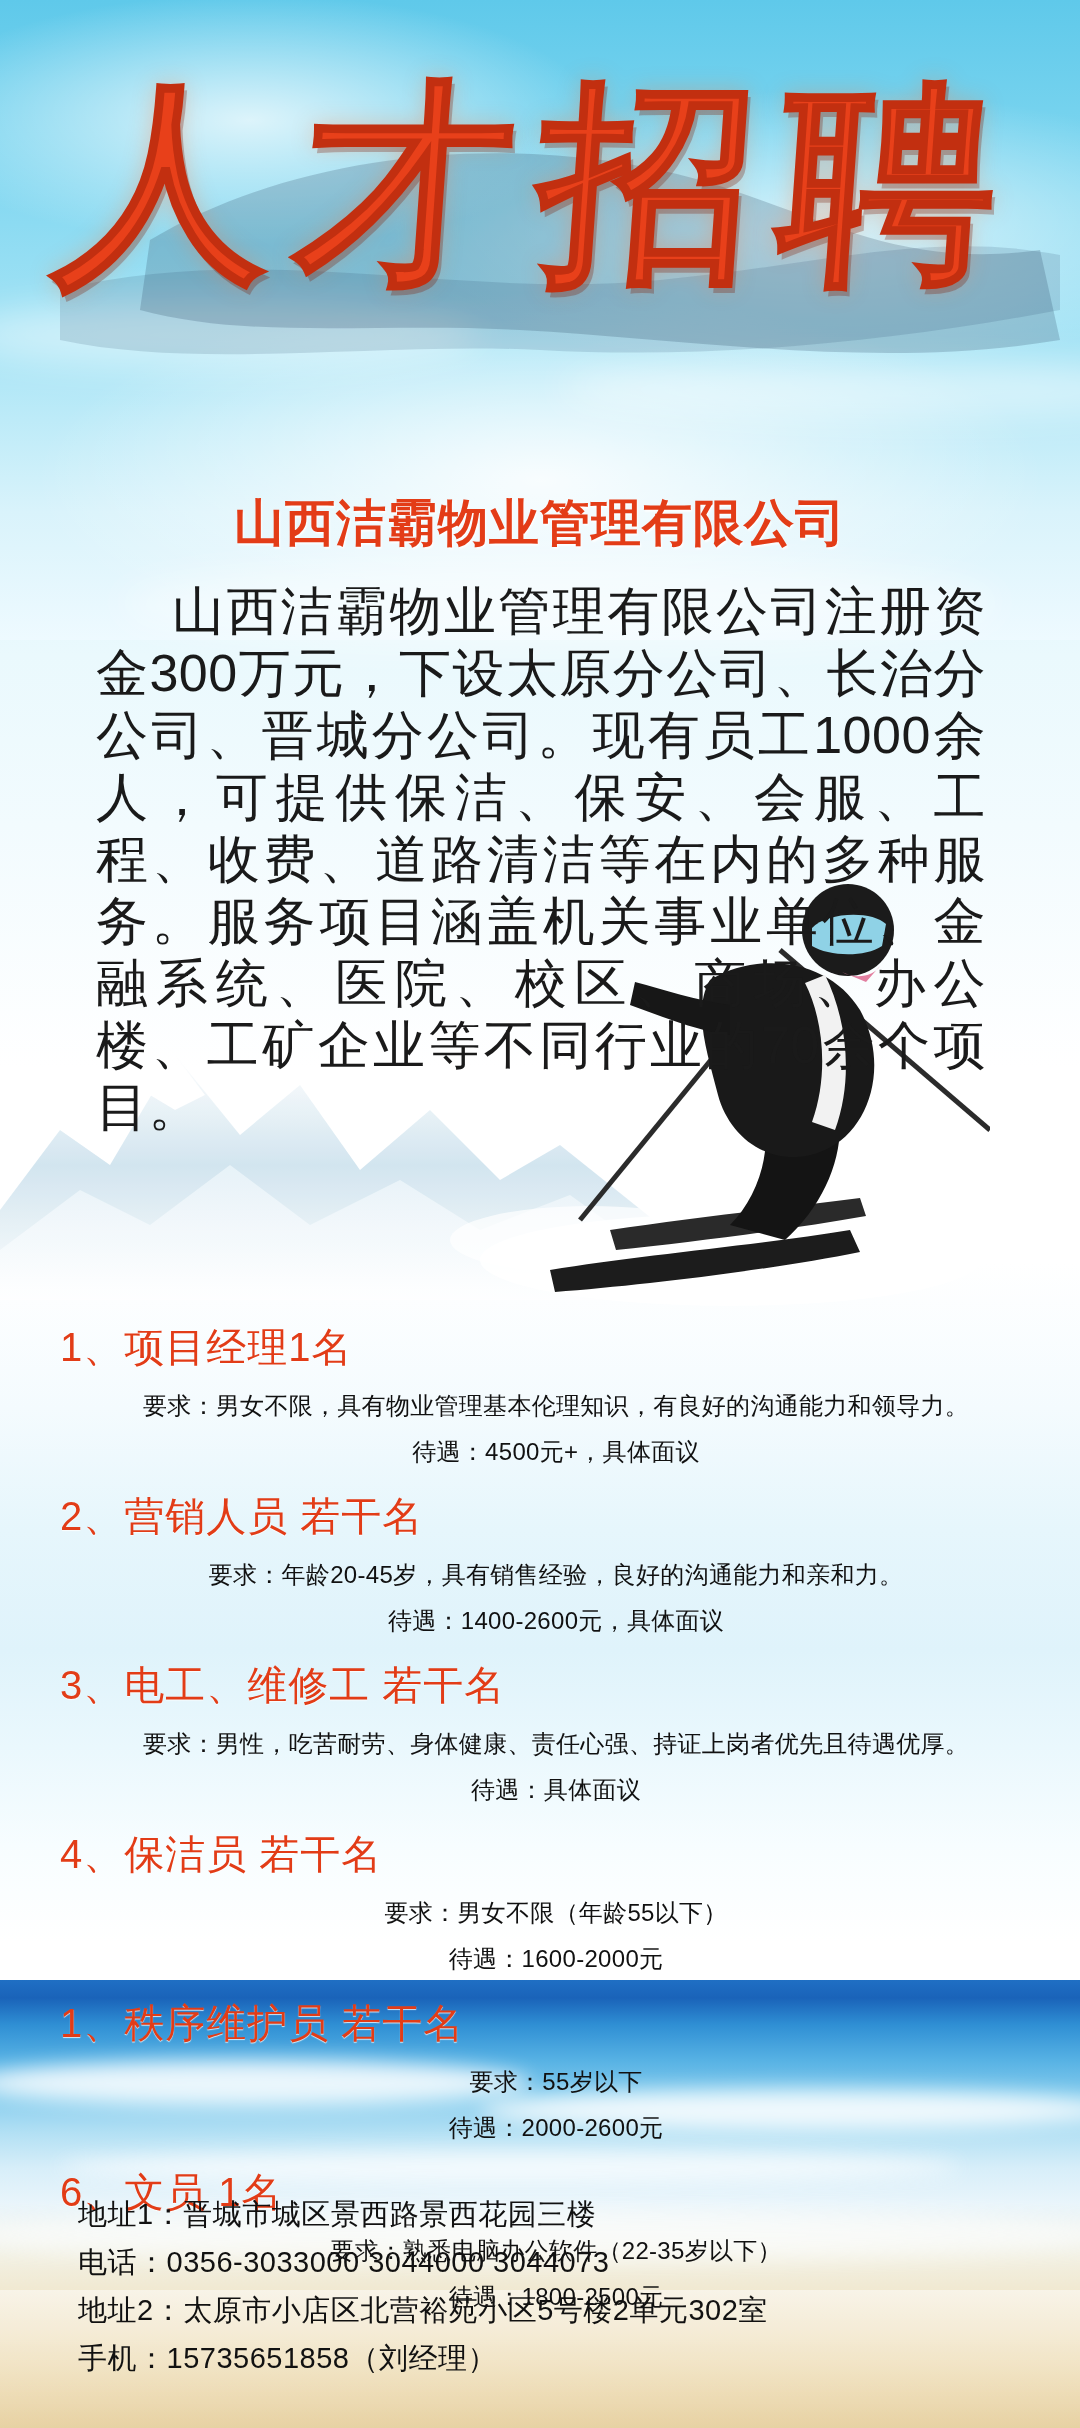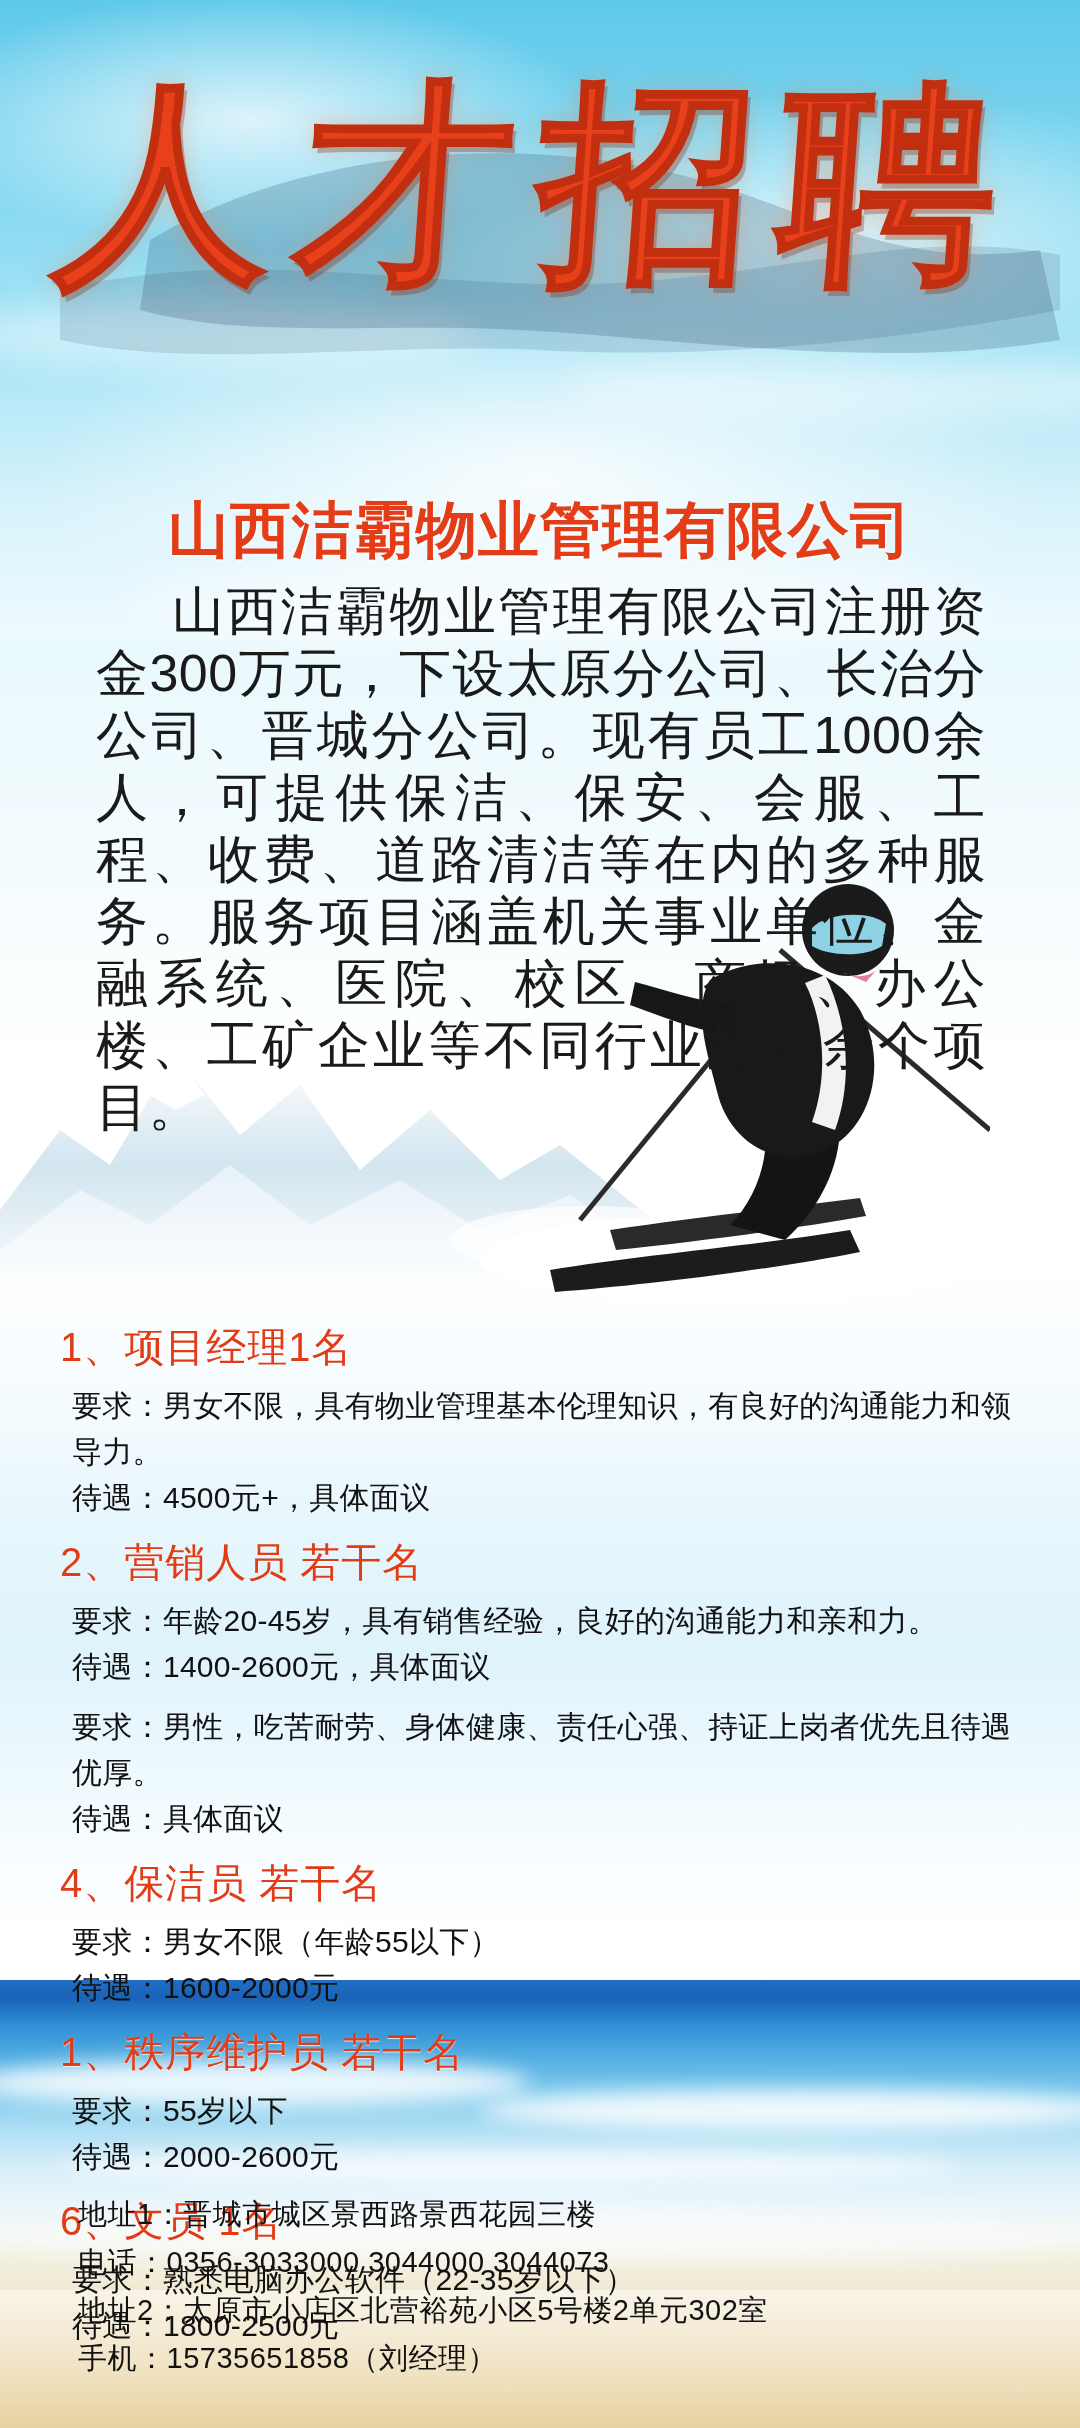--- a/index.html
+++ b/index.html
@@ -131,21 +131,21 @@
     transform: skewX(-4deg);
   }
 
   
   .company {
     position: absolute;
     left: 0;
     top: 490px;
     width: 1080px;
     text-align: center;
-    font-size: 61px;
+    font-size: 50px;
     font-weight: bold;
     color: #e33c17;
     letter-spacing: 1px;
     text-shadow: 1px 2px 2px rgba(255,255,255,0.85);
   }
 
   
   .intro {
     position: absolute;
     left: 96px;
@@ -171,25 +171,26 @@
   }
   .job-title {
     font-size: 40px;
     font-weight: normal;
     color: #e23c17;
     letter-spacing: 1px;
     margin-bottom: 8px;
     text-shadow: 0 1px 1px rgba(255,255,255,0.8);
   }
   .job-line {
-    font-size: 30px;
+    font-size: 24px;
     color: #111111;
     line-height: 46px;
     padding-left: 12px;
     letter-spacing: 0.3px;
+    text-align: center;
   }
 
   
   .contact {
     position: absolute;
     left: 78px;
     top: 2190px;
     width: 920px;
   }
   .contact-line {
@@ -276,20 +277,21 @@
       <div class="job-line">待遇：4500元+，具体面议</div>
     </div>
 
     <div class="job">
       <div class="job-title">2、营销人员 若干名</div>
       <div class="job-line">要求：年龄20-45岁，具有销售经验，良好的沟通能力和亲和力。</div>
       <div class="job-line">待遇：1400-2600元，具体面议</div>
     </div>
 
     <div class="job">
+      <div class="job-title">3、电工、维修工 若干名</div>
       <div class="job-line">要求：男性，吃苦耐劳、身体健康、责任心强、持证上岗者优先且待遇优厚。</div>
       <div class="job-line">待遇：具体面议</div>
     </div>
 
     <div class="job">
       <div class="job-title">4、保洁员 若干名</div>
       <div class="job-line">要求：男女不限（年龄55以下）</div>
       <div class="job-line">待遇：1600-2000元</div>
     </div>
 

